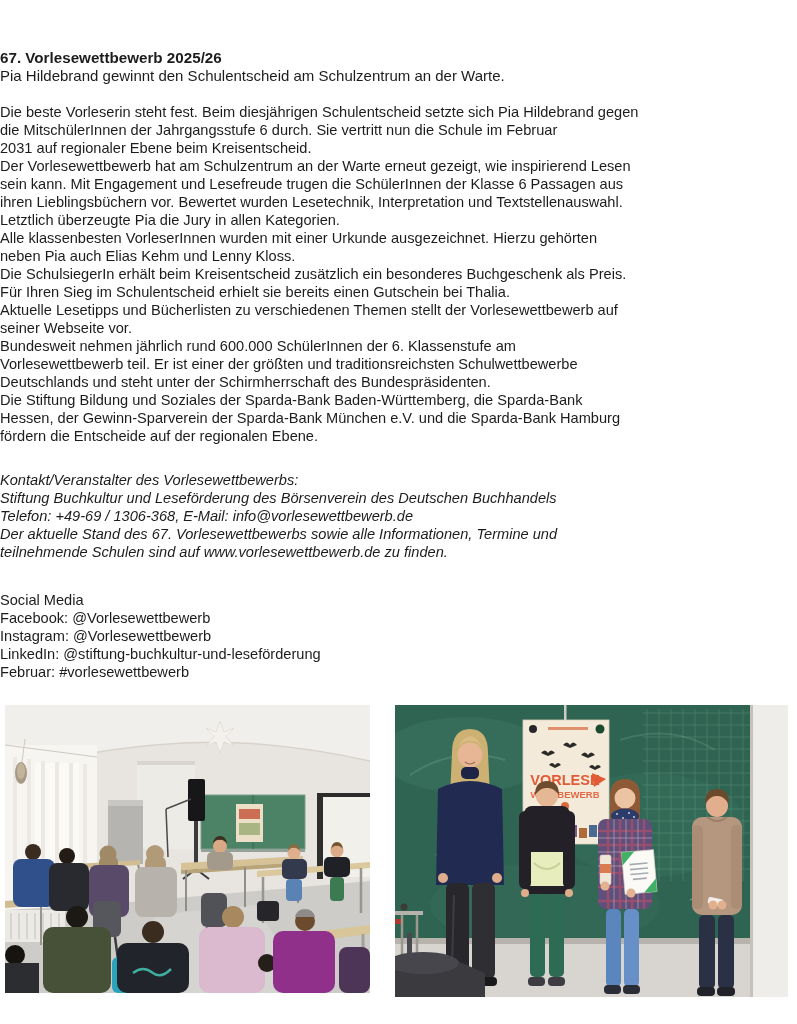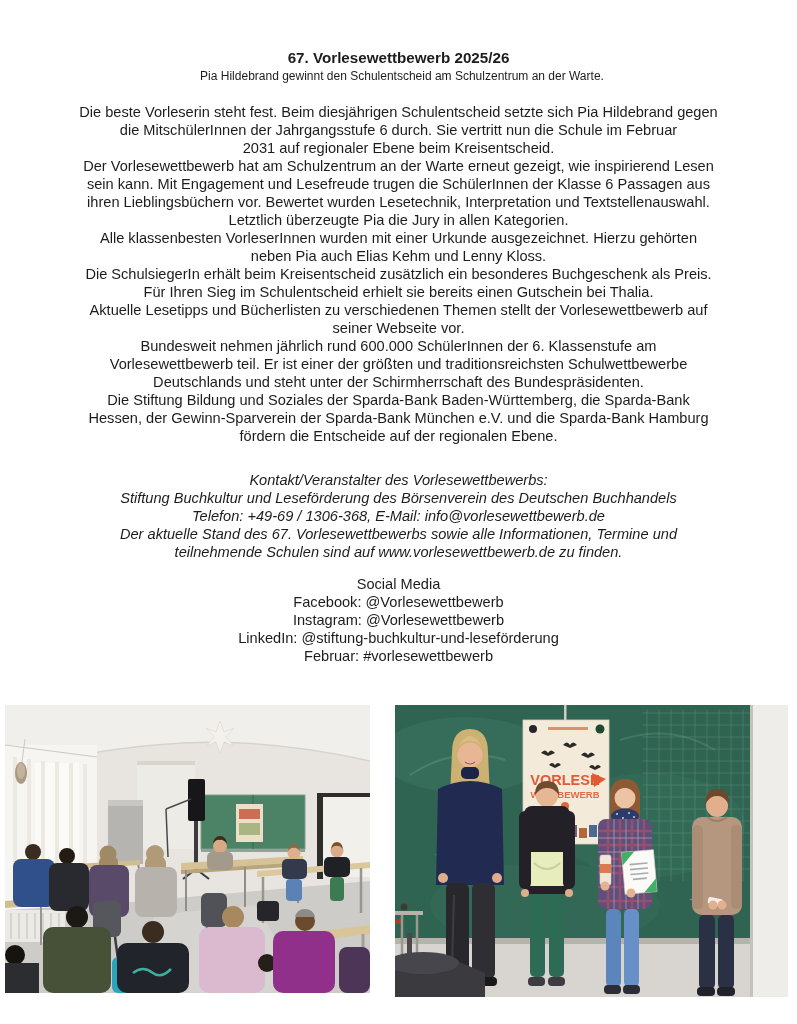--- a/index.html
+++ b/index.html
@@ -6,30 +6,29 @@
   .page{
     position:relative;
     width:797px;height:1024px;
     background:#ffffff;
     overflow:hidden;
     font-family:"Liberation Sans", sans-serif;
     color:#1c1c1c;
   }
   .doc{
     padding-top:49px;
-    text-align:center;
     font-size:14.6px;
     line-height:18px;
   }
   .title{font-weight:bold;font-size:15.2px;line-height:18px;}
-  .subtitle{font-size:12px;line-height:18px;margin-left:7px;}
+  .subtitle{font-size:15px;line-height:18px;}
   .lines{white-space:pre-line;}
   .article{margin-top:18px;}
   .contact{margin-top:26px;font-style:italic;}
-  .social{margin-top:14px;}
+  .social{margin-top:30px;}
   .photos{
     position:absolute;
     top:705px;left:5px;
     display:flex;
     gap:25px;
   }
   figure{margin:0;padding:0;line-height:0;}
 </style>
 </head>
 <body>

